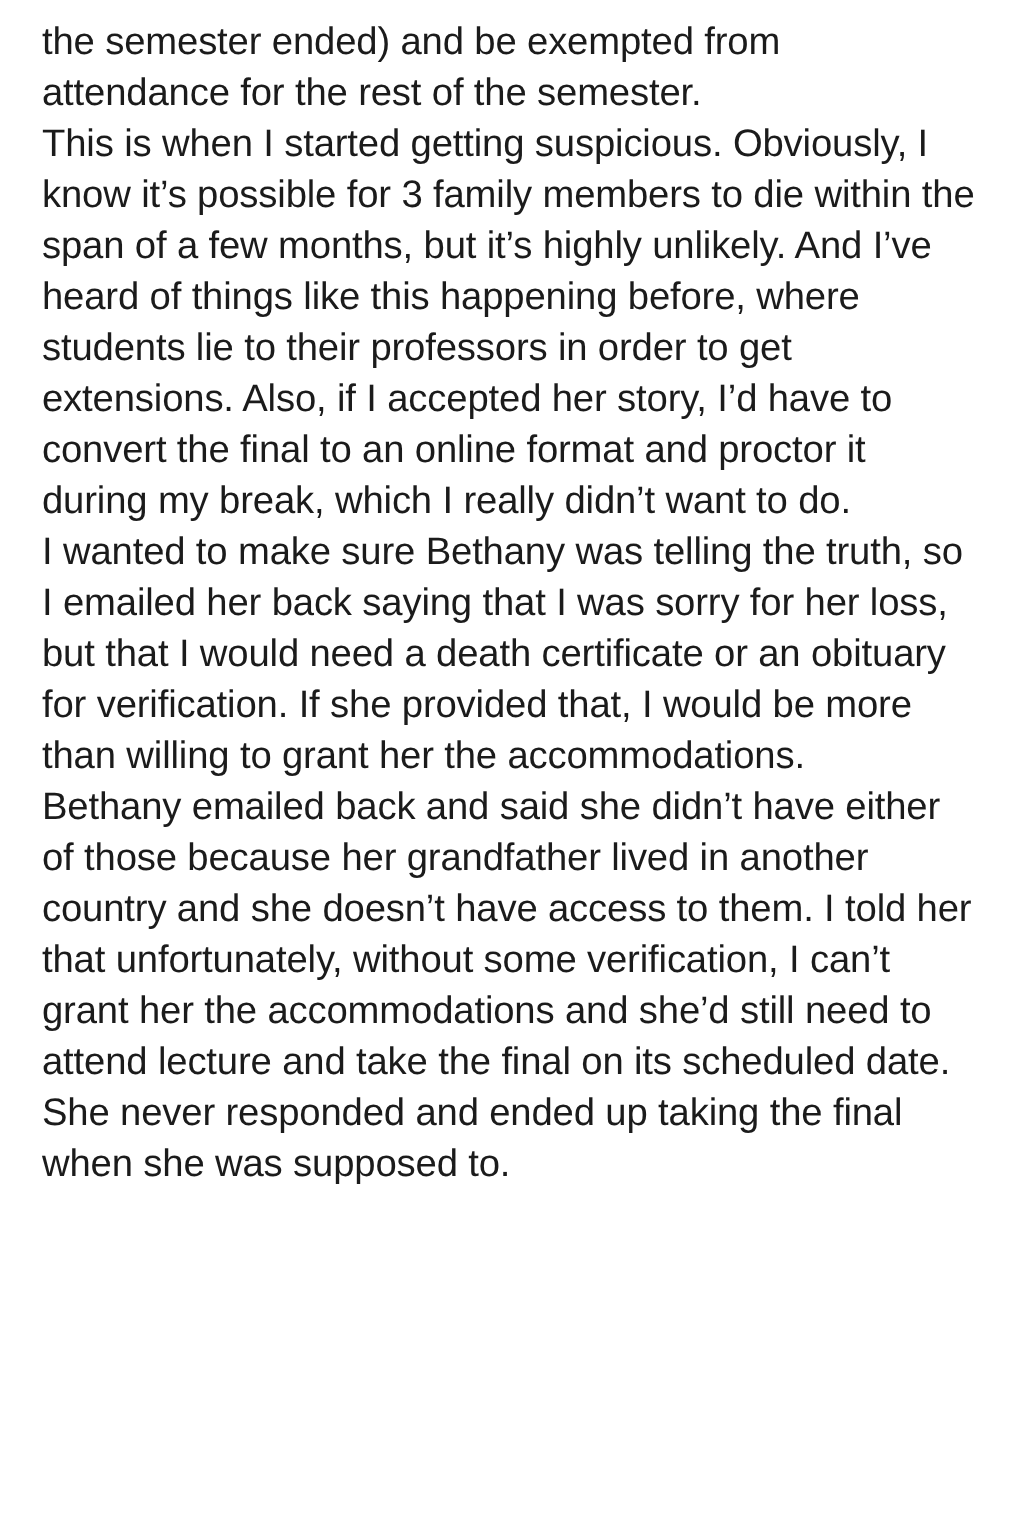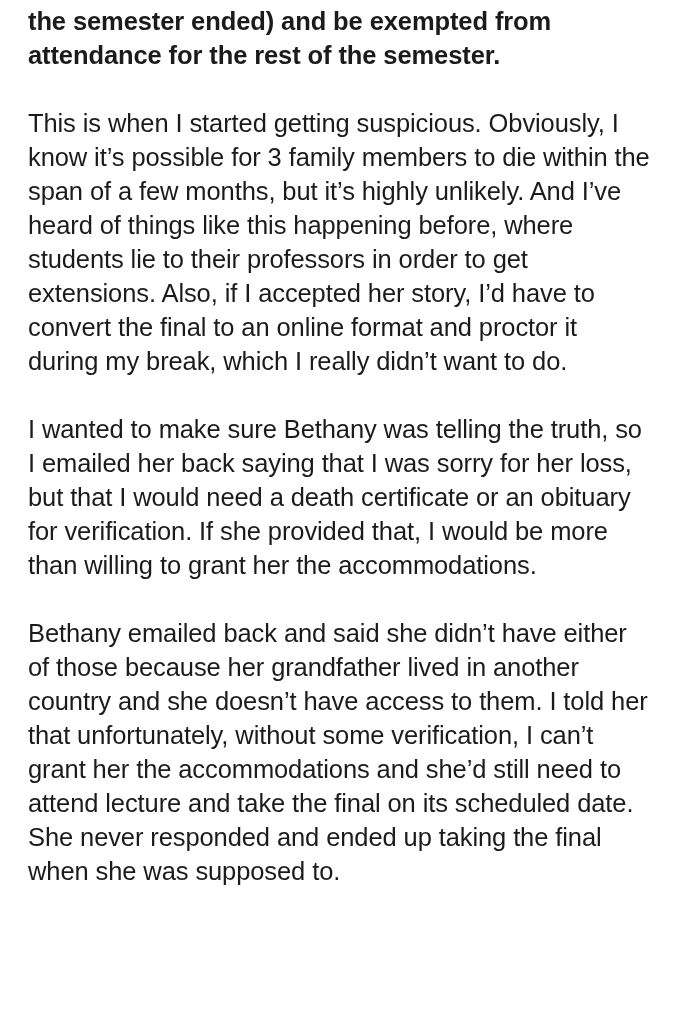--- a/index.html
+++ b/index.html
@@ -27,25 +27,23 @@
   .para {
     font-size: 25.5px;
     line-height: 34px;
     letter-spacing: -0.1px;
     color: #1b1b1b;
     margin: 0;
     white-space: pre-wrap;
     word-break: normal;
   }
   .para + .para {
-    margin-top: 34px;
   }
   .para-first {
-    margin-top: 2px;
-    font-weight: bold;
+    margin-top: 9px;
   }
 </style>
 </head>
 <body>
 
 <div class="page">
   <div class="article">
     <p class="para para-first">the semester ended) and be exempted from attendance for the rest of the semester.</p>
     <p class="para">This is when I started getting suspicious. Obviously, I know it’s possible for 3 family members to die within the span of a few months, but it’s highly unlikely. And I’ve heard of things like this happening before, where students lie to their professors in order to get extensions. Also, if I accepted her story, I’d have to convert the final to an online format and proctor it during my break, which I really didn’t want to do.</p>
     <p class="para">I wanted to make sure Bethany was telling the truth, so I emailed her back saying that I was sorry for her loss, but that I would need a death certificate or an obituary for verification. If she provided that, I would be more than willing to grant her the accommodations.</p>

